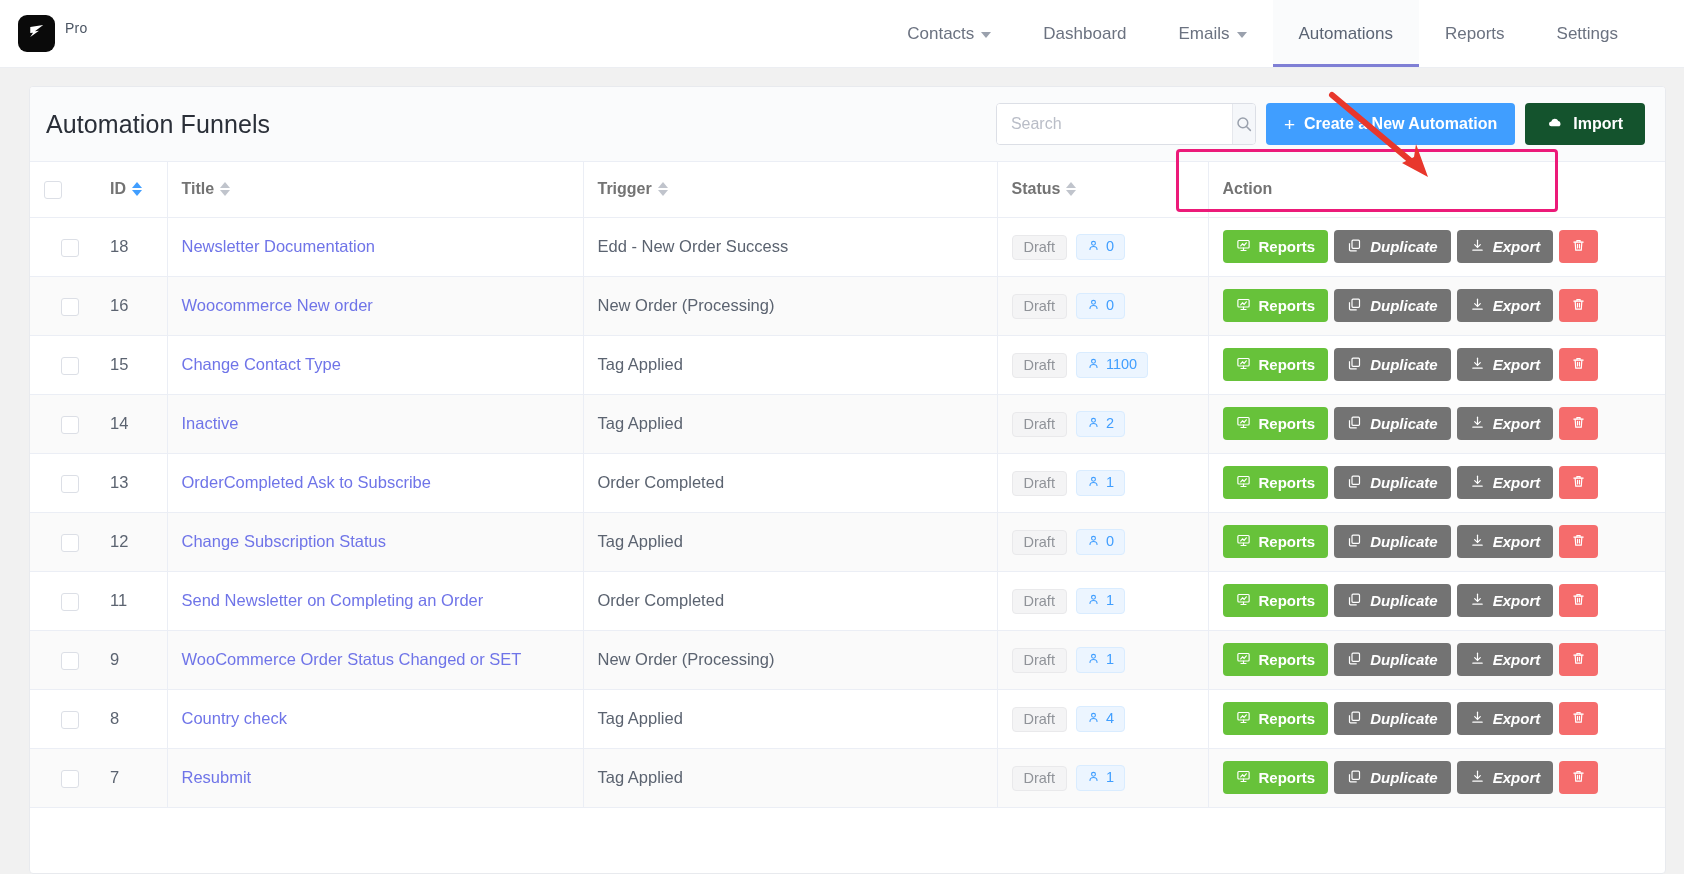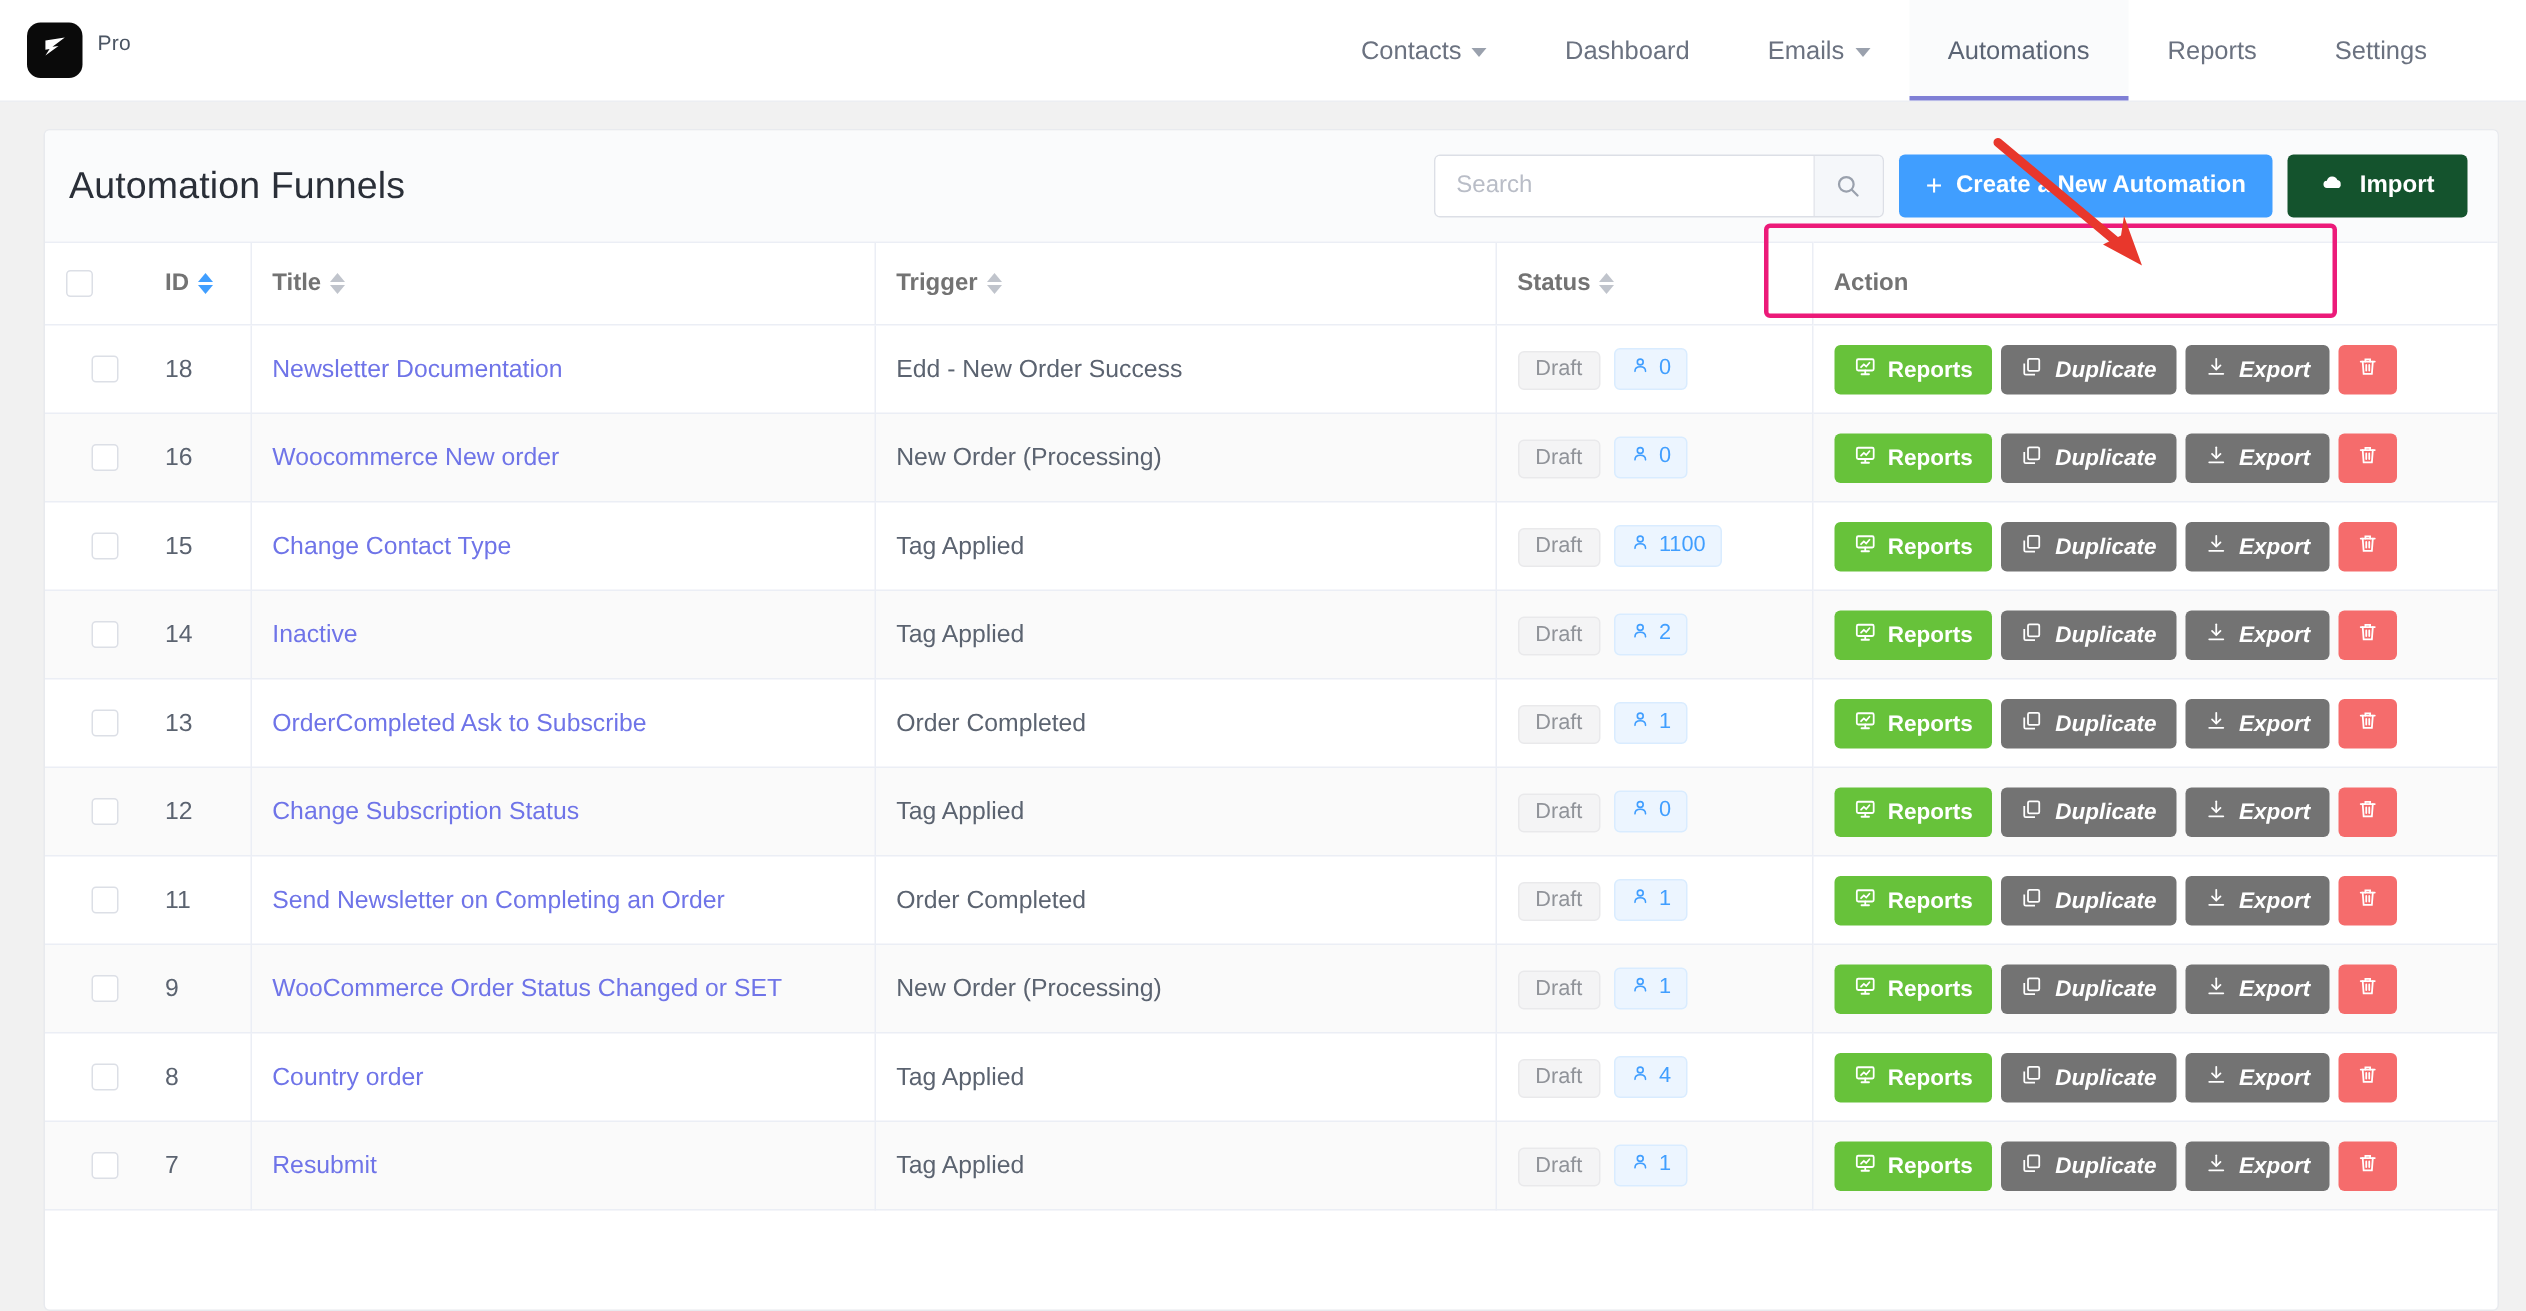--- a/index.html
+++ b/index.html
@@ -113,21 +113,21 @@
   .head-right {
     margin-left: auto;
     display: flex;
     align-items: center;
     gap: 10px;
   }
 
   .searchbox {
     display: flex;
     align-items: stretch;
-    width: 300px;
+    width: 260px;
     height: 42px;
     border: 1px solid #dcdfe6;
     border-radius: 4px;
     overflow: hidden;
     background: #fff;
   }
   .searchbox input {
     flex: 1;
     border: 0;
     outline: none;
@@ -861,21 +861,21 @@
                       <path d="M6.6 6.5l1 13h8.8l1-13"></path>
                       <path d="M10.4 10v6M13.6 10v6"></path>
                     </svg></span>
                 </button>
               </div>
             </td>
           </tr>
           <tr>
             <td class="cell-check"><span class="chk"></span></td>
             <td class="cell-id">8</td>
-            <td class="cell-title"><a class="rowlink">Country order</a></td>
+            <td class="cell-title"><a class="rowlink">Country check</a></td>
             <td class="cell-trigger">Tag Applied</td>
             <td class="cell-status">
               <div class="badges">
                 <span class="badge-draft">Draft</span>
                 <span class="badge-count">
                   <span><svg width="13" height="13" viewBox="0 0 24 24" fill="none" stroke="#409eff" stroke-width="2" stroke-linecap="round">
                       <circle cx="12" cy="8" r="3.6"></circle>
                       <path d="M5.5 19.5c0-3.6 2.9-5.6 6.5-5.6s6.5 2 6.5 5.6"></path>
                     </svg></span>
                   <span>4</span>

